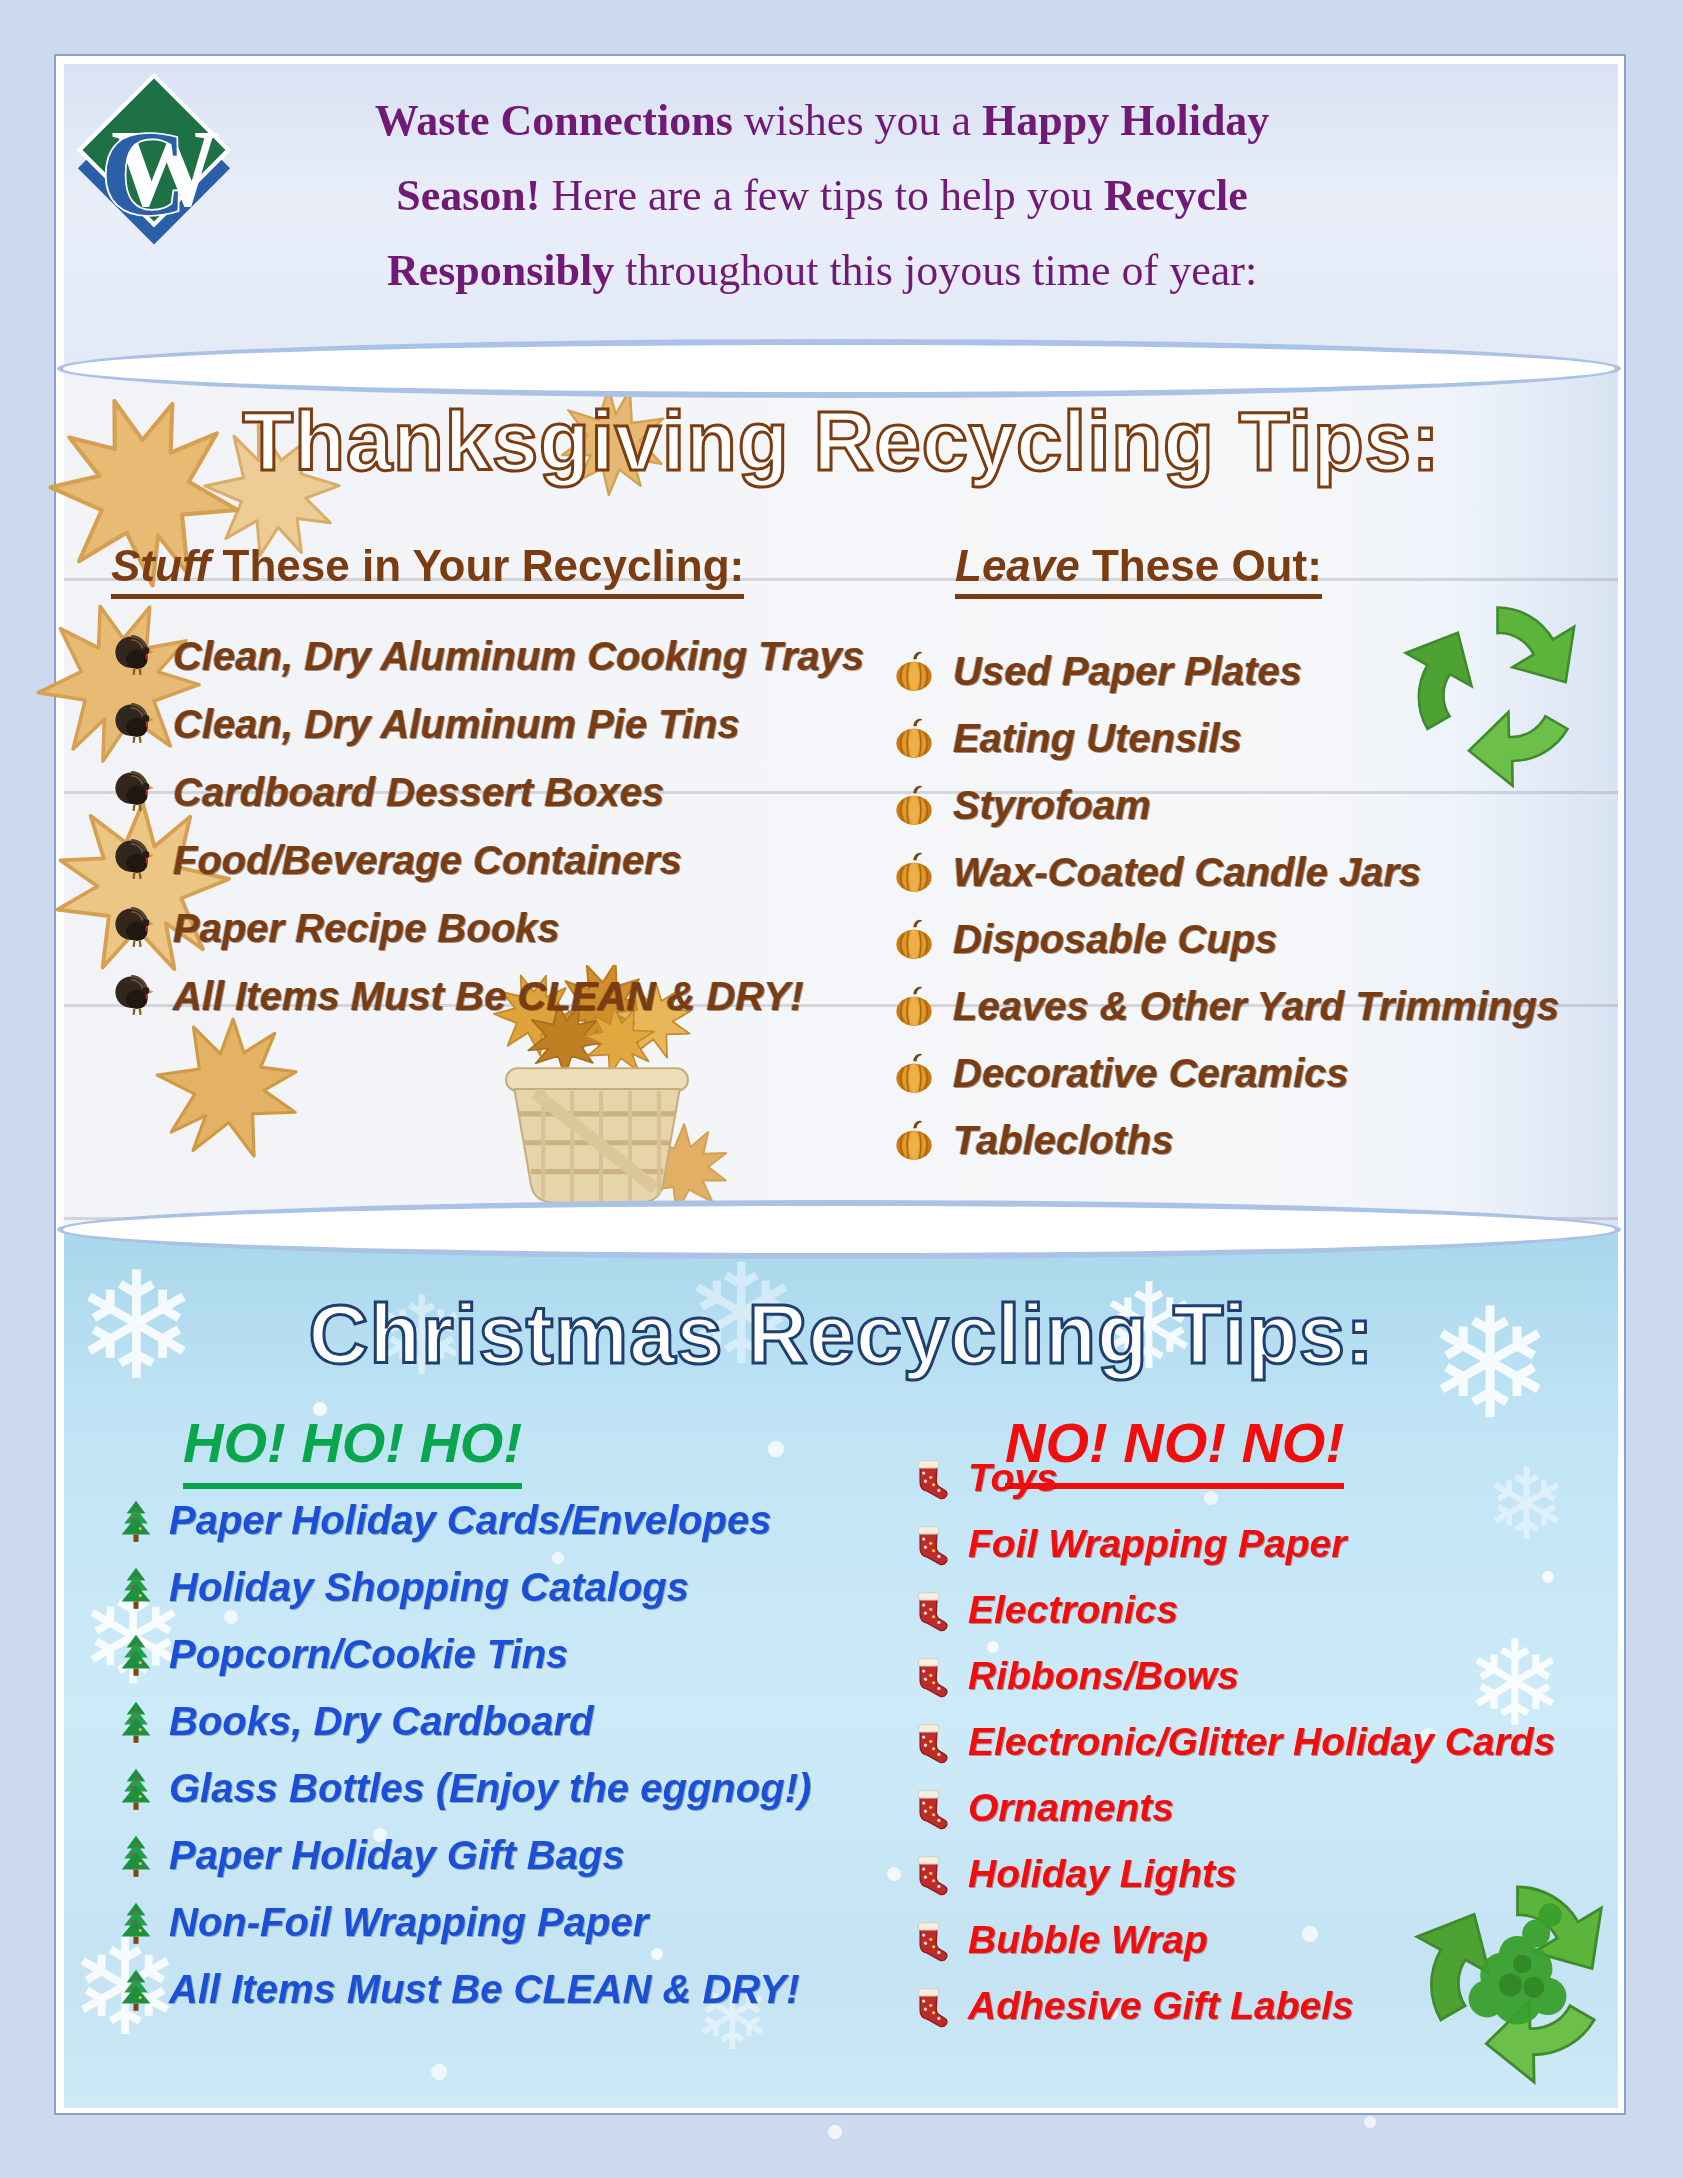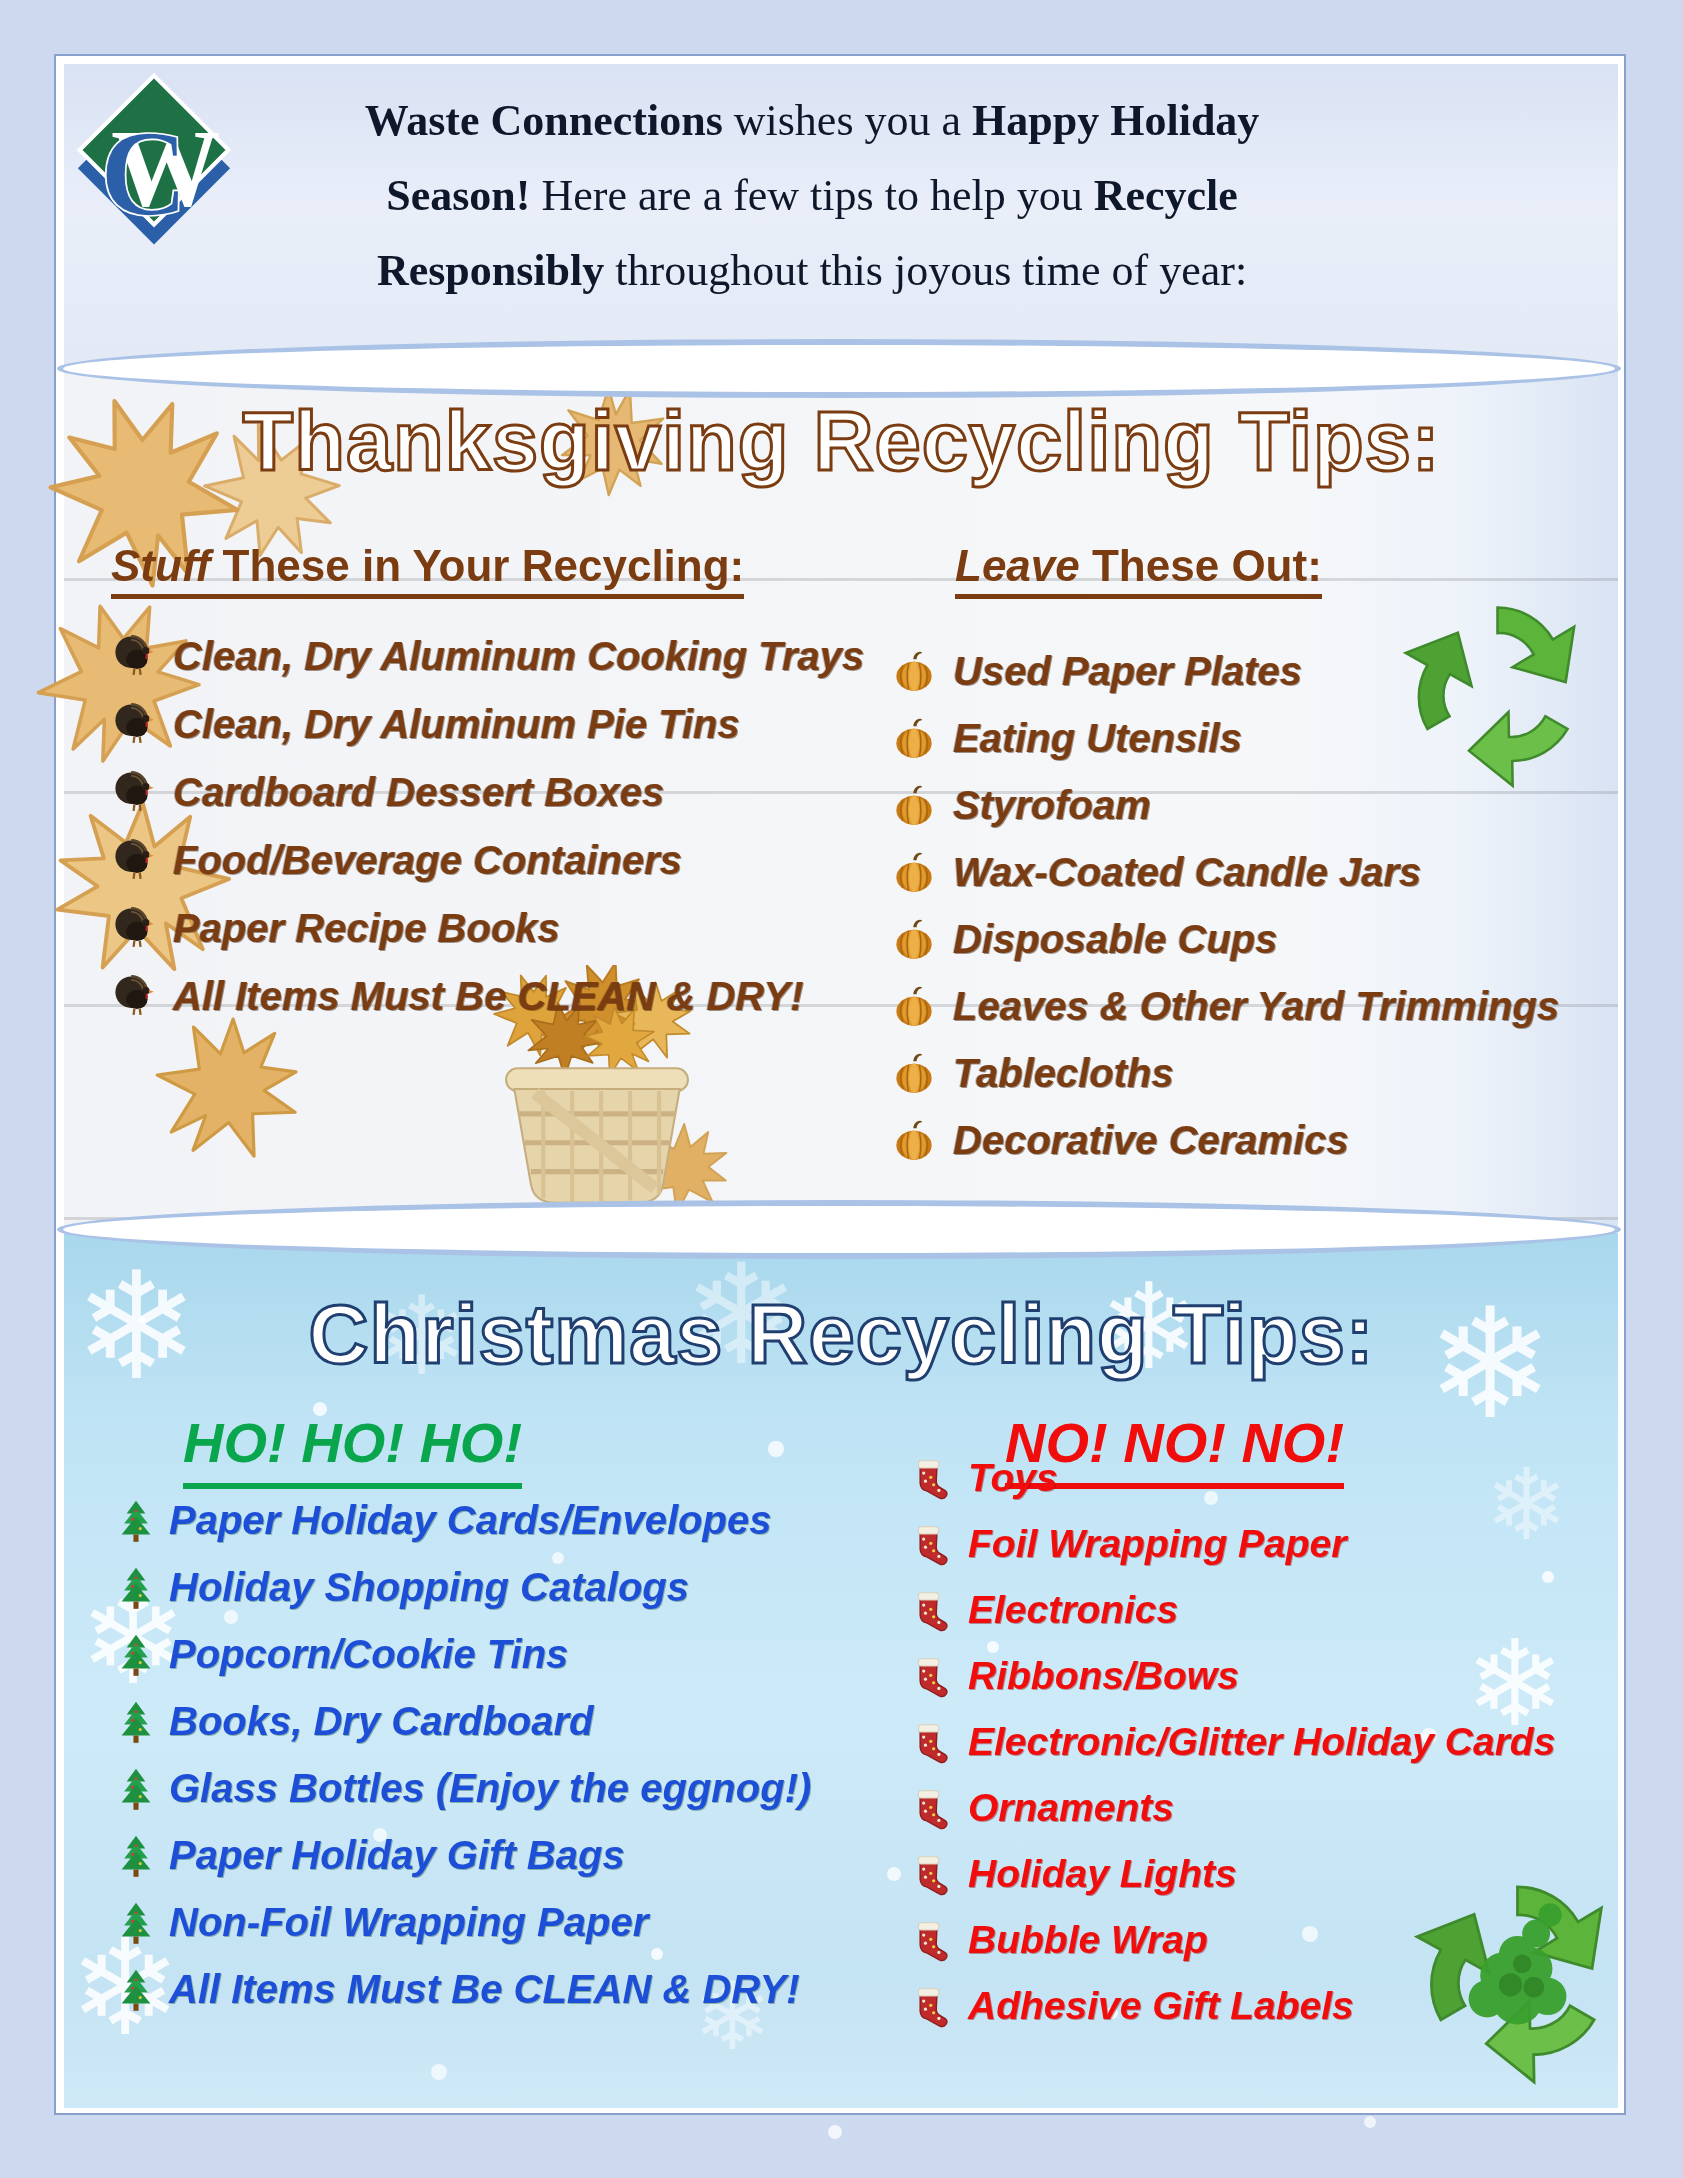--- a/index.html
+++ b/index.html
@@ -3,22 +3,22 @@
 <meta charset="utf-8">
 <style>
   html,body{margin:0;padding:0;background:#ccd9ee;}
   .page{position:relative;width:1683px;height:2178px;background:#ccd9ee;overflow:hidden;
         font-family:"Liberation Sans",sans-serif;}
   .panel{position:absolute;left:54px;top:54px;width:1572px;height:2061px;background:#ffffff;
          border:2px solid #8aa0cc;box-sizing:border-box;}
   
   .header-area{position:absolute;left:64px;top:64px;width:1554px;height:322px;
     background:linear-gradient(180deg,#d9e2f3 0%,#e9eef9 45%,#e2e9f5 100%);}
-  .header-text{position:absolute;left:228px;top:83px;width:1168px;text-align:center;
-    font-family:"Liberation Serif",serif;font-size:44px;line-height:75px;color:#0f172a;z-index:6;}
+  .header-text{position:absolute;left:238px;top:83px;width:1168px;text-align:center;
+    font-family:"Liberation Serif",serif;font-size:44px;line-height:75px;color:#701a75;z-index:6;}
   .header-text .b{font-weight:bold;}
   .logo{position:absolute;left:69px;top:69px;width:170px;height:182px;z-index:6;}
   
   .divider{position:absolute;left:57px;width:1564px;height:59px;background:#ffffff;
     border:6px solid #a9c2e6;border-radius:50%;box-sizing:border-box;z-index:4;}
   .divider.d1{top:339px;}
   .divider.d2{top:1200px;}
   
   .t-section{position:absolute;left:64px;top:368px;width:1554px;height:864px;overflow:hidden;
     background:
@@ -271,27 +271,27 @@
     <li>
         <svg class="bullet" width="46" height="46" viewBox="0 0 24 24">
           <use href="#i-pumpkin"></use>
         </svg>
         <span class="txt">Leaves &amp; Other Yard Trimmings</span>
       </li>
     <li>
         <svg class="bullet" width="46" height="46" viewBox="0 0 24 24">
           <use href="#i-pumpkin"></use>
         </svg>
+        <span class="txt">Decorative Ceramics</span>
+      </li>
+    <li>
+        <svg class="bullet" width="46" height="46" viewBox="0 0 24 24">
+          <use href="#i-pumpkin"></use>
+        </svg>
         <span class="txt">Tablecloths</span>
-      </li>
-    <li>
-        <svg class="bullet" width="46" height="46" viewBox="0 0 24 24">
-          <use href="#i-pumpkin"></use>
-        </svg>
-        <span class="txt">Decorative Ceramics</span>
       </li>
   </ul>
 
   <div class="c-section"></div>
 
   <span class="sf" style="left:74px;top:1252px;font-size:149px;"></span>
   <span class="sf faint" style="left:376px;top:1282px;font-size:109px;"></span>
   <span class="sf faint" style="left:683px;top:1245px;font-size:139px;"></span>
   <span class="sf" style="left:1099px;top:1267px;font-size:119px;"></span>
   <span class="sf" style="left:1426px;top:1287px;font-size:153px;"></span>

